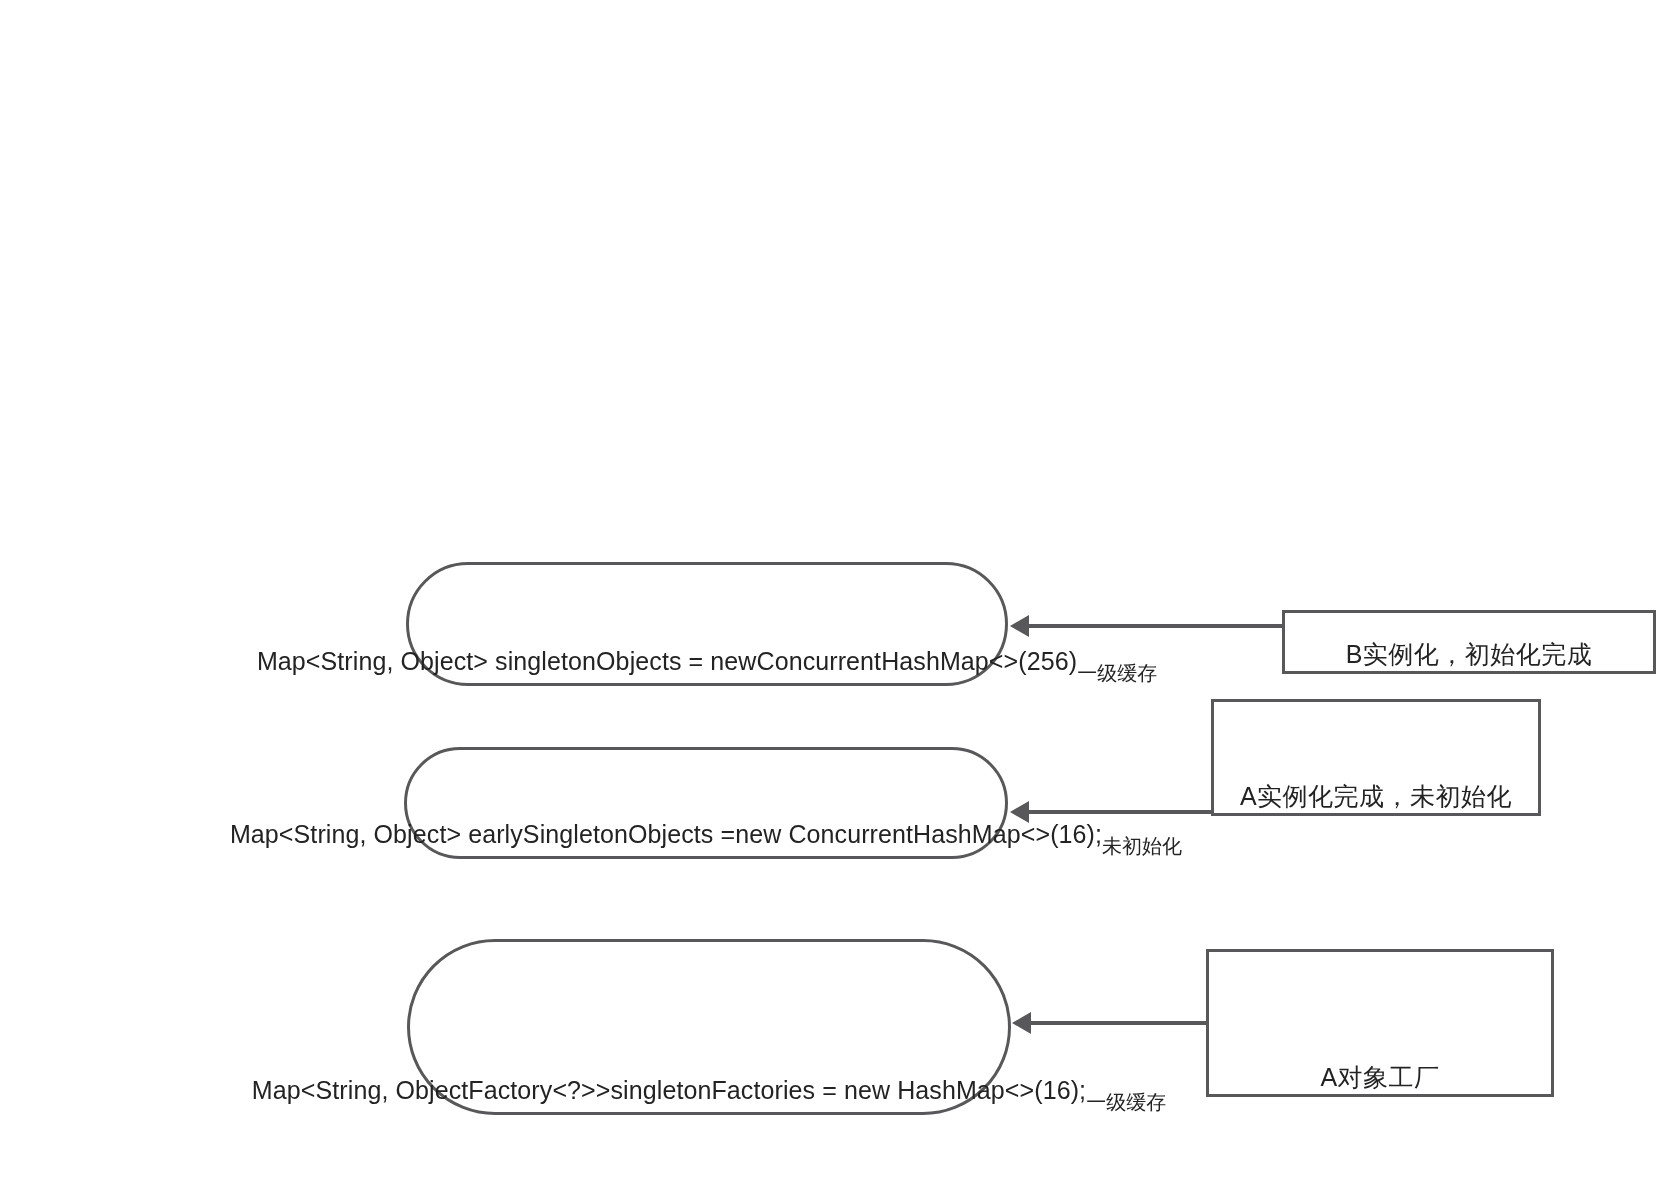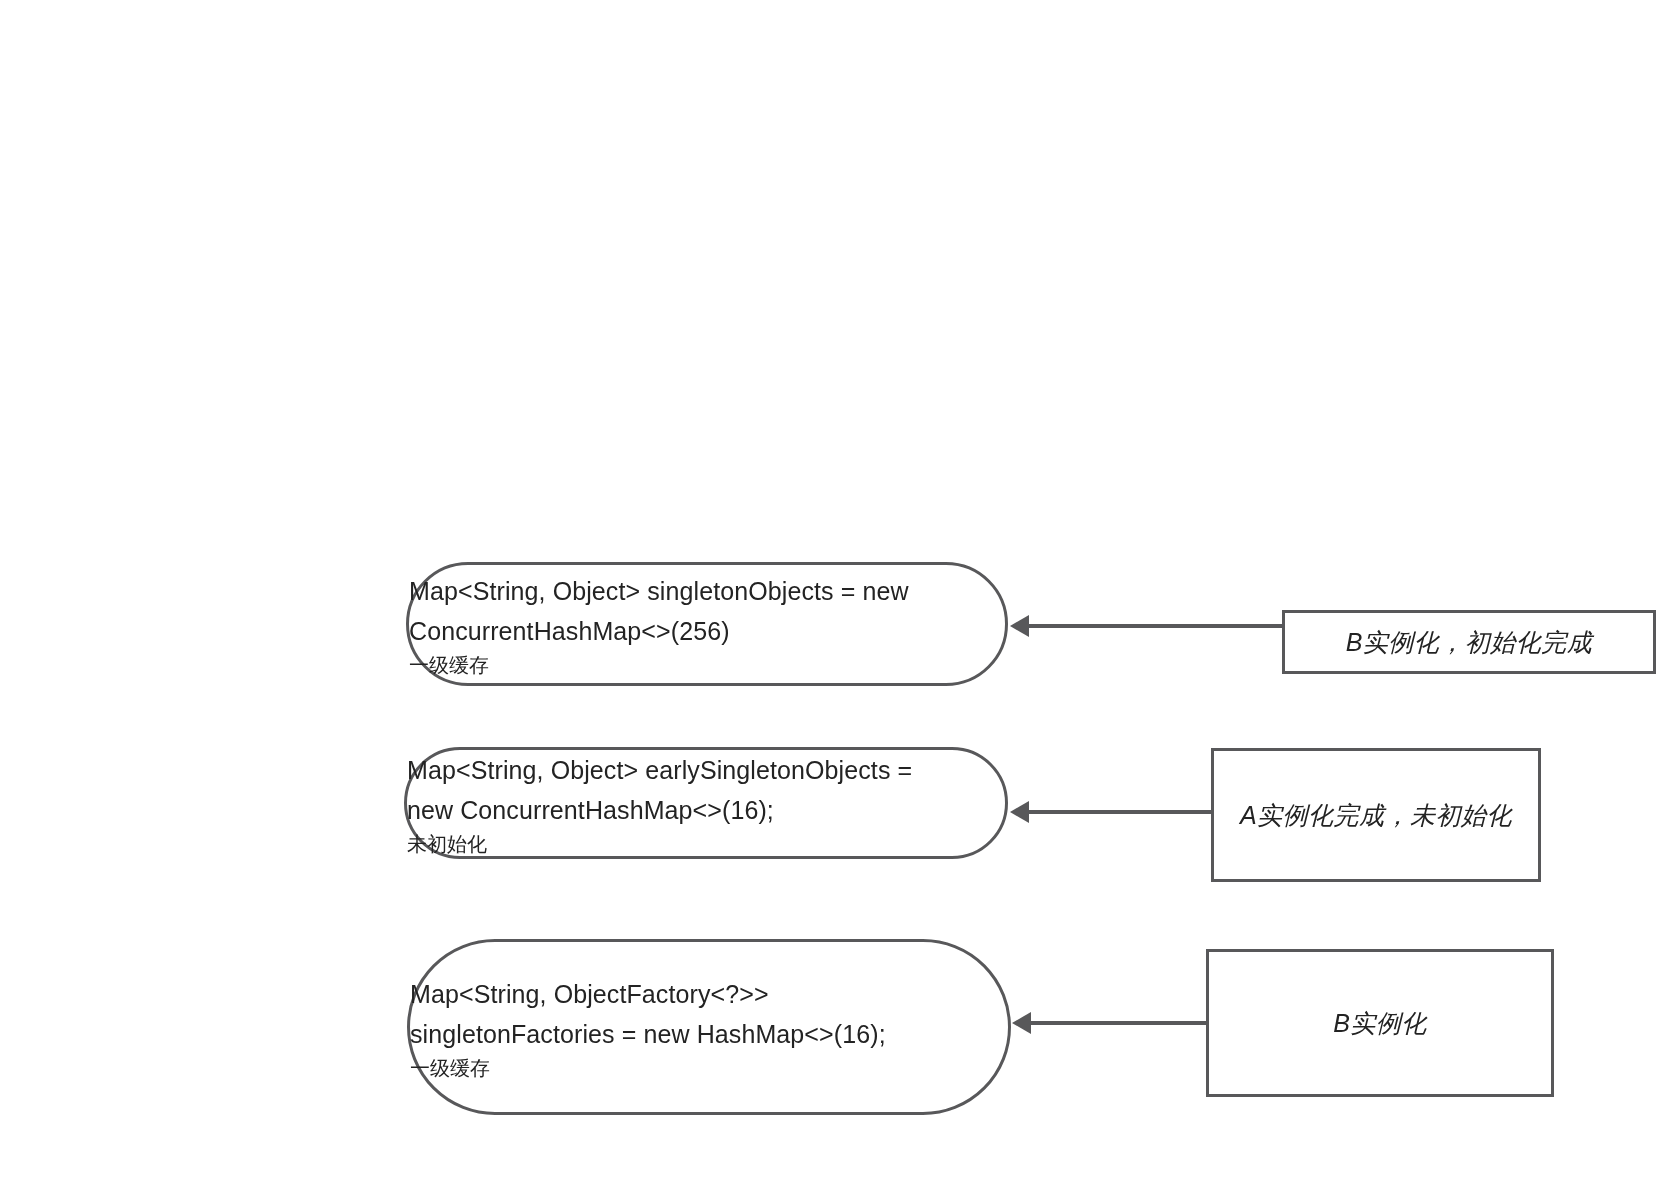--- a/index.html
+++ b/index.html
@@ -22,22 +22,22 @@
     height: 1186px;
   }
 
   
   .cache-node {
     position: absolute;
     box-sizing: border-box;
     border: 3px solid #58585a;
     background: #ffffff;
     display: flex;
-    flex-direction: column;
-    align-items: flex-start;
+    flex-direction: row;
+    align-items: flex-end;
     justify-content: center;
     text-align: center;
     line-height: 1.0;
   }
   .cache-node.rounded {
     border-radius: 999px;
   }
   .cache-node .code-line {
     font-size: 25px;
     letter-spacing: 0.1px;
@@ -51,24 +51,23 @@
     margin: 0;
     padding-top: 2px;
   }
 
   .state-node {
     position: absolute;
     box-sizing: border-box;
     border: 3px solid #58585a;
     background: #ffffff;
     display: flex;
-    align-items: center;
+    align-items: flex-end;
     justify-content: center;
     text-align: center;
-    font-style: italic;
   }
   .state-node .state-label {
     font-size: 25px;
     white-space: nowrap;
     letter-spacing: 0.5px;
   }
 
   
   .connector {
     position: absolute;
@@ -85,21 +84,21 @@
   }
 
   
   #node-l1 { left: 406px;  top: 562px;  width: 602px; height: 124px; }
   #node-r1 { left: 1282px; top: 610px;  width: 374px; height: 64px;  }
   #conn-1  { left: 1014px; top: 624px;  width: 270px; }
   #head-1  { left: 1010px; top: 615px; }
 
   
   #node-l2 { left: 404px;  top: 747px;  width: 604px; height: 112px; }
-  #node-r2 { left: 1211px; top: 748px;  width: 330px; height: 134px; }
+  #node-r2 { left: 1211px; top: 699px;  width: 330px; height: 117px; }
   #conn-2  { left: 1014px; top: 810px;  width: 200px; }
   #head-2  { left: 1010px; top: 801px; }
 
   
   #node-l3 { left: 407px;  top: 939px;  width: 604px; height: 176px; }
   #node-r3 { left: 1206px; top: 949px;  width: 348px; height: 148px; }
   #conn-3  { left: 1016px; top: 1021px; width: 192px; }
   #head-3  { left: 1012px; top: 1012px; }
 </style>
 </head>
@@ -136,16 +135,16 @@
   <div class="cache-node rounded" id="node-l3">
     <div class="code-line">Map&lt;String, ObjectFactory&lt;?&gt;&gt;</div>
     <div class="code-line">singletonFactories = new HashMap&lt;&gt;(16);</div>
     <div class="tier-label">一级缓存</div>
   </div>
 
   <div class="connector" id="conn-3"></div>
   <div class="arrow-head" id="head-3"></div>
 
   <div class="state-node" id="node-r3">
-    <div class="state-label">B实例化</div>
+    <div class="state-label">A对象工厂</div>
   </div>
 
 </div>
 
 </body></html>

